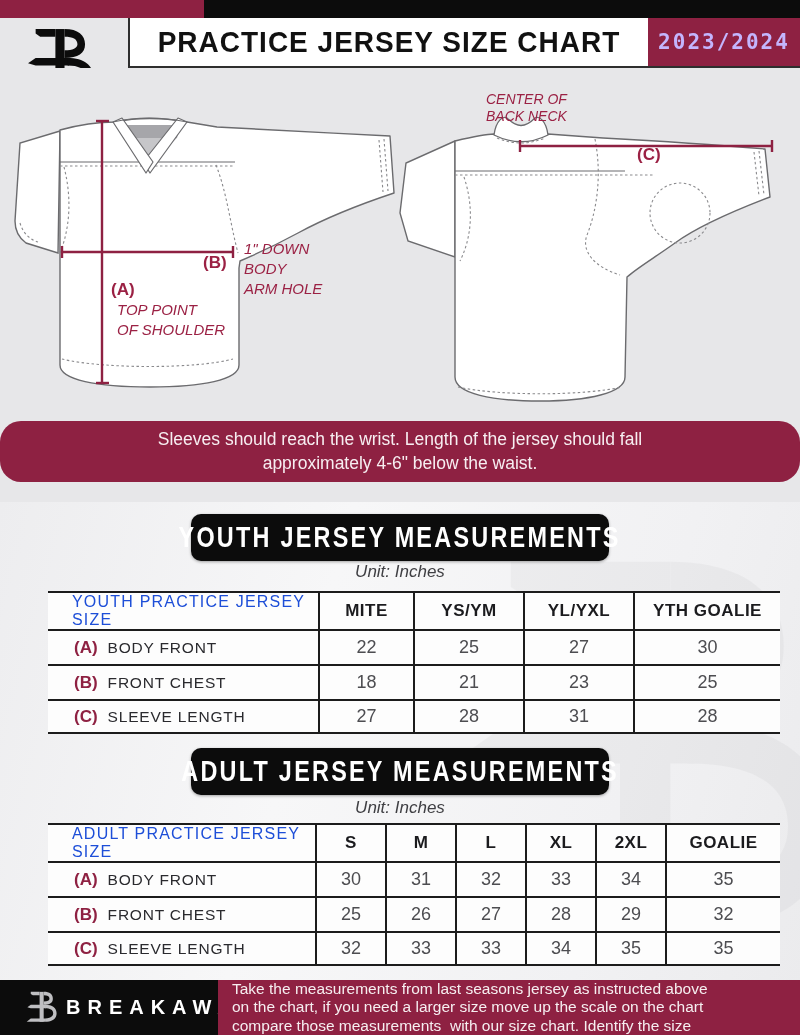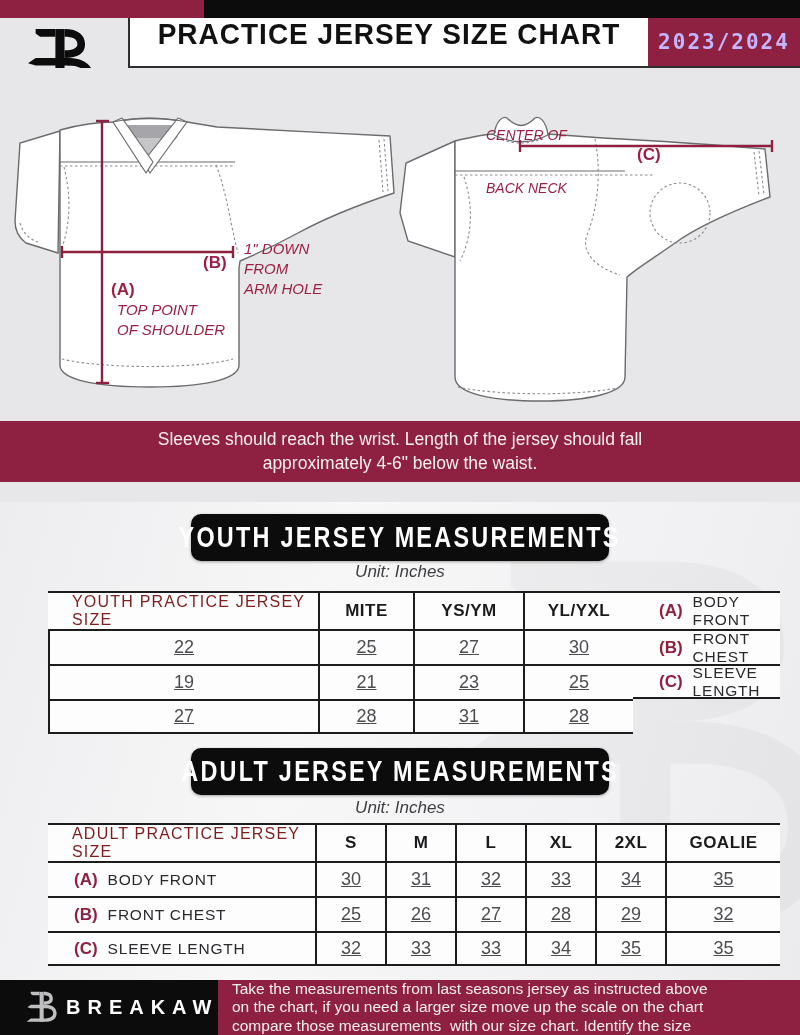--- a/index.html
+++ b/index.html
@@ -5,38 +5,38 @@
   html,body{margin:0;padding:0;}
   body{font-family:"Liberation Sans", sans-serif; background:#cfcfcf;}
   .page{position:relative;width:800px;height:1035px;margin:0 auto;background:#e7e7e9;overflow:hidden;}
 
   
   .top-strip{position:absolute;left:0;top:0;width:800px;height:18px;}
   .top-strip .maroon{position:absolute;left:0;top:0;width:204px;height:18px;background:#8e2142;}
   .top-strip .black{position:absolute;left:204px;top:0;width:596px;height:18px;background:#0c0c0c;}
   .title-box{position:absolute;left:128px;top:18px;width:520px;height:50px;background:#ffffff;
              border-left:2px solid #2e2e2e;border-bottom:2px solid #2e2e2e;box-sizing:border-box;
-             display:flex;align-items:flex-start;justify-content:center;}
+             display:flex;align-items:center;justify-content:center;}
   .title-box .t{font-weight:bold;font-size:28px;letter-spacing:1px;color:#111;transform:scale(1.0,1.08);white-space:nowrap;}
   .season-box{position:absolute;left:648px;top:18px;width:152px;height:50px;background:#8e2142;
               border-bottom:2px solid #2e2e2e;box-sizing:border-box;display:flex;align-items:center;justify-content:center;}
   .season-box .t{font-family:"DejaVu Sans Mono",monospace;font-weight:bold;font-size:21px;letter-spacing:2px;color:#c4b5fd;white-space:nowrap;}
   .hdr-logo{position:absolute;left:25px;top:24px;width:76px;height:80px;color:#0c0c0c;}
 
   
   .diagram{position:absolute;left:0;top:68px;width:800px;height:353px;background:#e7e7e9;}
   .jersey{position:absolute;}
   .anno{position:absolute;color:#9b2144;white-space:nowrap;}
   .anno .it{font-style:italic;font-size:15px;line-height:20px;}
   .anno .key{font-weight:bold;font-size:17px;}
-  .anno-small .it{font-size:14px;line-height:16.5px;margin-top:36px;}
+  .anno-small .it{font-size:14px;line-height:16.5px;}
 
   
   .banner{position:absolute;left:0;top:421px;width:800px;height:61px;background:#8e2142;
-          display:flex;flex-direction:column;align-items:center;justify-content:center;gap:3px;}
+          display:flex;flex-direction:column;align-items:center;justify-content:center;gap:3px;border-radius:21px;}
   .banner div{color:#f7eef1;font-size:17.5px;line-height:21px;}
 
   
   .lower{position:absolute;left:0;top:482px;width:800px;height:498px;
          background:linear-gradient(105deg,#ededef 0%,#f7f7f8 38%,#f1f1f3 75%,#ebebed 100%);margin-top:20px;}
   .watermark{position:absolute;left:452px;top:18px;width:420px;height:470px;color:#7a7a7e;opacity:0.06;}
   .pill{position:absolute;left:191px;width:418px;height:47px;background:#0c0c0c;border-radius:10px;
         box-shadow:0 1px 3px rgba(0,0,0,.35);display:flex;align-items:center;justify-content:center;}
   .pill .t{color:#fff;font-weight:bold;font-size:26px;letter-spacing:2.5px;transform:scale(0.9,1.14);white-space:nowrap;}
   .unit{position:absolute;left:0;width:800px;text-align:center;font-style:italic;font-size:17px;color:#3f3f43;font-weight:500;}
@@ -44,26 +44,26 @@
   
   .mtable{position:absolute;left:48px;width:732px;display:grid;background:transparent;}
   .youth-grid{grid-template-columns:270px 95px 110px 110px 147px;grid-auto-rows:35px;}
   .adult-grid{grid-template-columns:267px 70px 70px 70px 70px 70px 115px;grid-auto-rows:35px;}
   .mtable .cell{background:#fdfdfd;border-top:2px solid #1c1c1c;display:flex;align-items:center;box-sizing:border-box;}
   .mtable .c-head{height:38px;}
   .youth-grid{grid-template-rows:38px 35px 35px 35px;}
   .adult-grid{grid-template-rows:38px 35px 35px 35px;}
   .mtable .c-sep{border-left:2px solid #1c1c1c;}
   .mtable .c-bot{border-bottom:2px solid #1c1c1c;}
-  .mtable .c-first{justify-content:flex-start;padding-left:24px;color:#7f1d1d;font-size:16px;letter-spacing:1.2px;}
+  .mtable .c-first{justify-content:flex-start;padding-left:24px;color:#1d4ed8;font-size:16px;letter-spacing:1.2px;}
   .mtable .c-size{justify-content:center;font-weight:bold;color:#1b1b1e;font-size:17px;letter-spacing:0.5px;}
   .mtable .c-lbl{justify-content:flex-start;padding-left:26px;}
   .mtable .c-lbl .k{color:#8e2142;font-weight:bold;font-size:17px;margin-right:10px;}
   .mtable .c-lbl .l{color:#2a2a2e;font-size:15.5px;letter-spacing:0.8px;}
-  .mtable .c-val{justify-content:center;color:#4d4d51;font-size:18px;text-decoration:underline;}
+  .mtable .c-val{justify-content:center;color:#4d4d51;font-size:18px;}
 
   
   .footer{position:absolute;left:0;top:980px;width:800px;height:55px;}
   .footer .blk{position:absolute;left:0;top:0;width:218px;height:55px;background:#0c0c0c;}
   .ftr-logo{position:absolute;left:26px;top:9px;width:34px;height:37px;color:#bfbfc2;}
   .ftr-brand{position:absolute;left:66px;top:0;height:55px;display:flex;align-items:center;
              color:#fff;font-weight:bold;font-size:20px;letter-spacing:7px;}
   .footer .mar{position:absolute;left:218px;top:0;width:692px;height:55px;background:#8e2142;
                display:flex;flex-direction:column;justify-content:center;padding-left:14px;box-sizing:border-box;}
   .footer .mar div{color:#f6eef0;font-size:15.5px;line-height:18.6px;white-space:pre-wrap;}
@@ -166,21 +166,21 @@
 
     <div class="anno anno-small" style="left:486px;top:23px">
       <div class="it">CENTER OF</div>
       <div class="it">BACK NECK</div>
     </div>
     <div class="anno" style="left:637px;top:77px">
       <span class="key">(C)</span>
     </div>
     <div class="anno" style="left:244px;top:171px">
       <div class="it">1" DOWN</div>
-      <div class="it">FROM</div>
+      <div class="it">BODY</div>
       <div class="it">ARM HOLE</div>
     </div>
     <div class="anno" style="left:203px;top:185px">
       <span class="key">(B)</span>
     </div>
     <div class="anno" style="left:111px;top:212px">
       <span class="key">(A)</span>
     </div>
     <div class="anno" style="left:117px;top:232px">
       <div class="it">TOP POINT</div>
@@ -200,33 +200,34 @@
 
     <div class="pill" style="top:12px">
       <span class="t">YOUTH JERSEY MEASUREMENTS</span>
     </div>
     <div class="unit" style="top:60px">Unit: Inches</div>
     <div class="mtable youth-grid" style="top:89px">
         <div class="cell c-first c-head">YOUTH PRACTICE JERSEY SIZE</div>
         <div class="cell c-size c-head c-sep">MITE</div>
         <div class="cell c-size c-head c-sep">YS/YM</div>
         <div class="cell c-size c-head c-sep">YL/YXL</div>
+        <div class="cell c-size c-head c-sep">YTH GOALIE</div>
         <div class="cell c-lbl">
           <span class="k">(A)</span>
           <span class="l">BODY FRONT</span>
         </div>
         <div class="cell c-val c-sep">22</div>
         <div class="cell c-val c-sep">25</div>
         <div class="cell c-val c-sep">27</div>
         <div class="cell c-val c-sep">30</div>
         <div class="cell c-lbl">
           <span class="k">(B)</span>
           <span class="l">FRONT CHEST</span>
         </div>
-        <div class="cell c-val c-sep">19</div>
+        <div class="cell c-val c-sep">18</div>
         <div class="cell c-val c-sep">21</div>
         <div class="cell c-val c-sep">23</div>
         <div class="cell c-val c-sep">25</div>
         <div class="cell c-lbl c-bot">
           <span class="k">(C)</span>
           <span class="l">SLEEVE LENGTH</span>
         </div>
         <div class="cell c-val c-sep c-bot">27</div>
         <div class="cell c-val c-sep c-bot">28</div>
         <div class="cell c-val c-sep c-bot">31</div>

